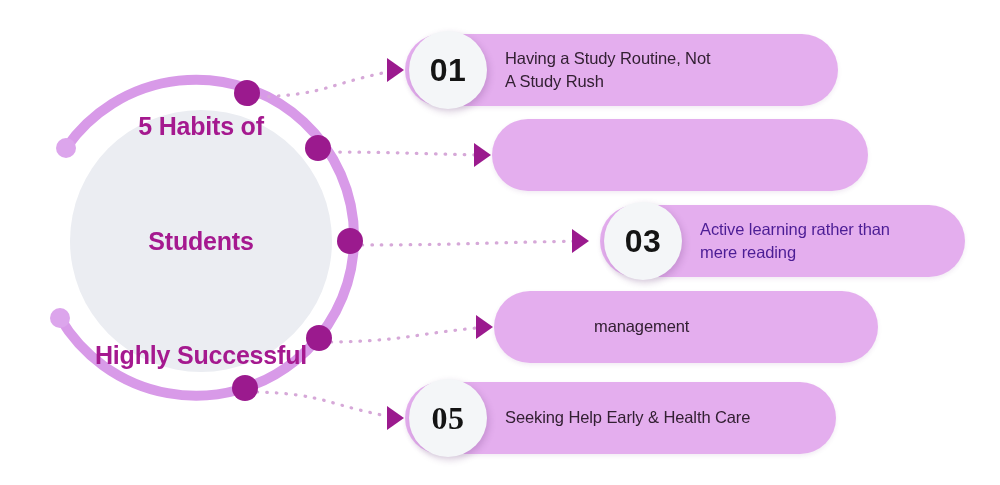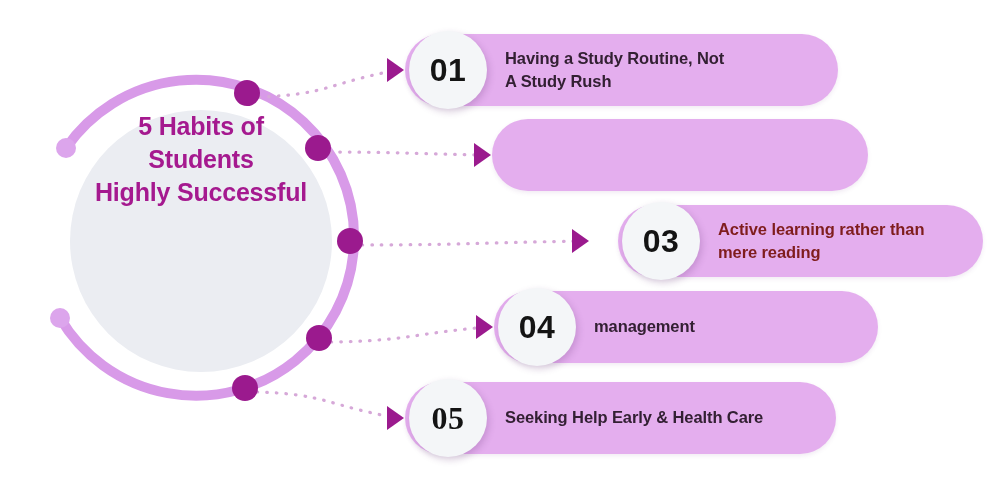--- a/index.html
+++ b/index.html
@@ -18,21 +18,21 @@
     width:262px;height:262px;
     border-radius:50%;
     background:#ebedf2;
     z-index:2;
   }
   #center-title{
     position:absolute;
     left:70px;top:110px;
     width:262px;height:262px;
     display:flex;flex-direction:column;
-    align-items:center;justify-content:flex-start;
+    align-items:center;justify-content:space-between;
     z-index:4;
     text-align:center;
     color:#a5198f;
     font-weight:bold;
     font-size:25px;
     line-height:1.32;
     letter-spacing:-0.2px;
   }
   #center-title span{display:block;white-space:nowrap;}
 
@@ -63,21 +63,21 @@
     font-weight:bold;
     font-size:32px;
     color:#141414;
     letter-spacing:0.5px;
   }
   .pill-label{
     position:absolute;
     left:100px;
     right:18px;
     color:#332033;
-    font-weight:bold;
+    font-weight:normal;
     font-size:16.5px;
     line-height:1.42;
     letter-spacing:-0.1px;
   }
   .pill-label span{display:block;}
 </style>
 </head>
 <body style="background: rgb(255, 255, 255);">
 
 <div id="stage">
@@ -123,29 +123,28 @@
   <div id="pill-host">
       <div class="pill" style="left: 405px; top: 34px; width: 433px; background: rgb(228, 174, 238);">
         <div class="num-circle" style="background: rgb(244, 246, 248); color: rgb(20, 20, 20);">01</div>
         <div class="pill-label" style="color: rgb(51, 32, 51);">
           <span>Having a Study Routine, Not</span>
           <span>A Study Rush</span>
         </div>
       </div>
       <div class="pill" style="left: 492px; top: 119px; width: 376px; background: rgb(228, 174, 238);">
       </div>
-      <div class="pill" style="left: 618px; top: 205px; width: 365px; background: rgb(228, 174, 238);">
+      <div class="pill" style="left: 600px; top: 205px; width: 365px; background: rgb(228, 174, 238);">
         <div class="num-circle" style="background: rgb(244, 246, 248); color: rgb(20, 20, 20);">03</div>
-        <div class="pill-label" style="color: #7f1d1d;">
+        <div class="pill-label" style="color: #4c1d95;">
           <span>Active learning rather than</span>
           <span>mere reading</span>
         </div>
       </div>
       <div class="pill" style="left: 494px; top: 291px; width: 384px; background: rgb(228, 174, 238);">
-        <div class="num-circle" style="background: rgb(244, 246, 248); color: rgb(20, 20, 20);">04</div>
         <div class="pill-label" style="color: rgb(51, 32, 51);">
           <span>management</span>
         </div>
       </div>
       <div class="pill" style="left: 405px; top: 382px; width: 431px; background: rgb(228, 174, 238);">
         <div class="num-circle" style="background: rgb(244, 246, 248); color: rgb(20, 20, 20); font-family: Liberation Serif, serif;">05</div>
         <div class="pill-label" style="color: rgb(51, 32, 51);">
           <span>Seeking Help Early &amp; Health Care</span>
         </div>
       </div>

